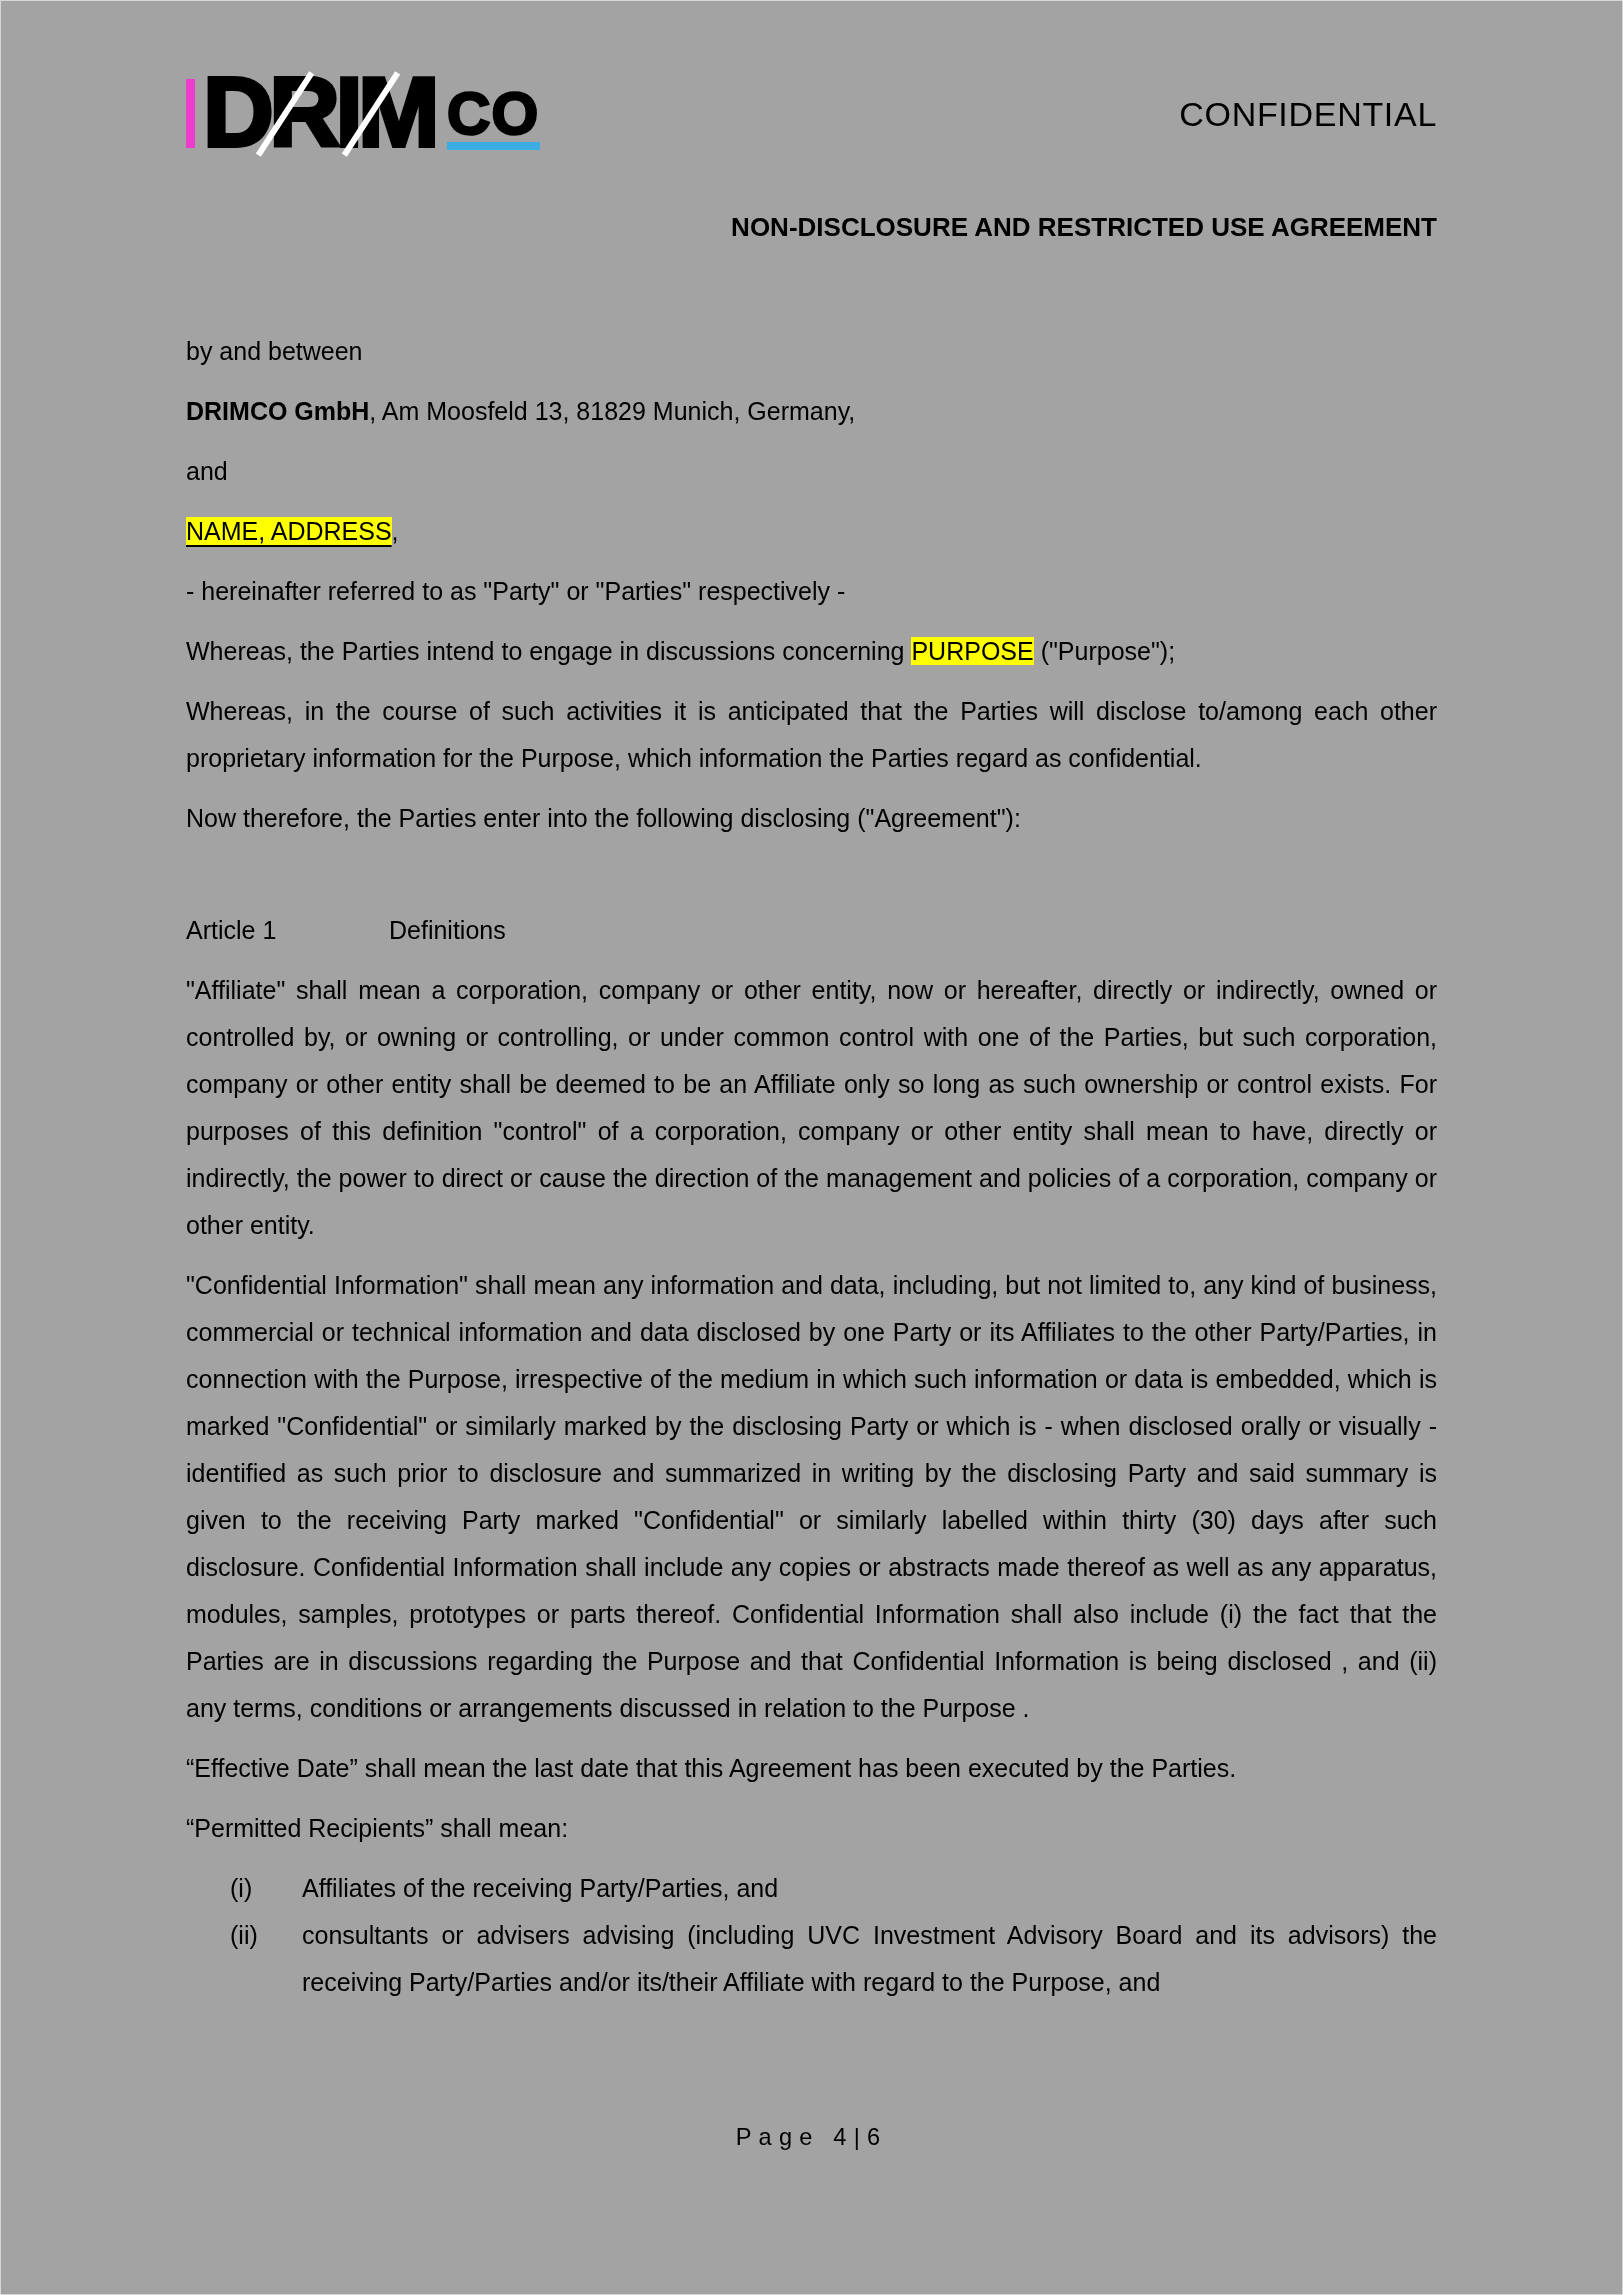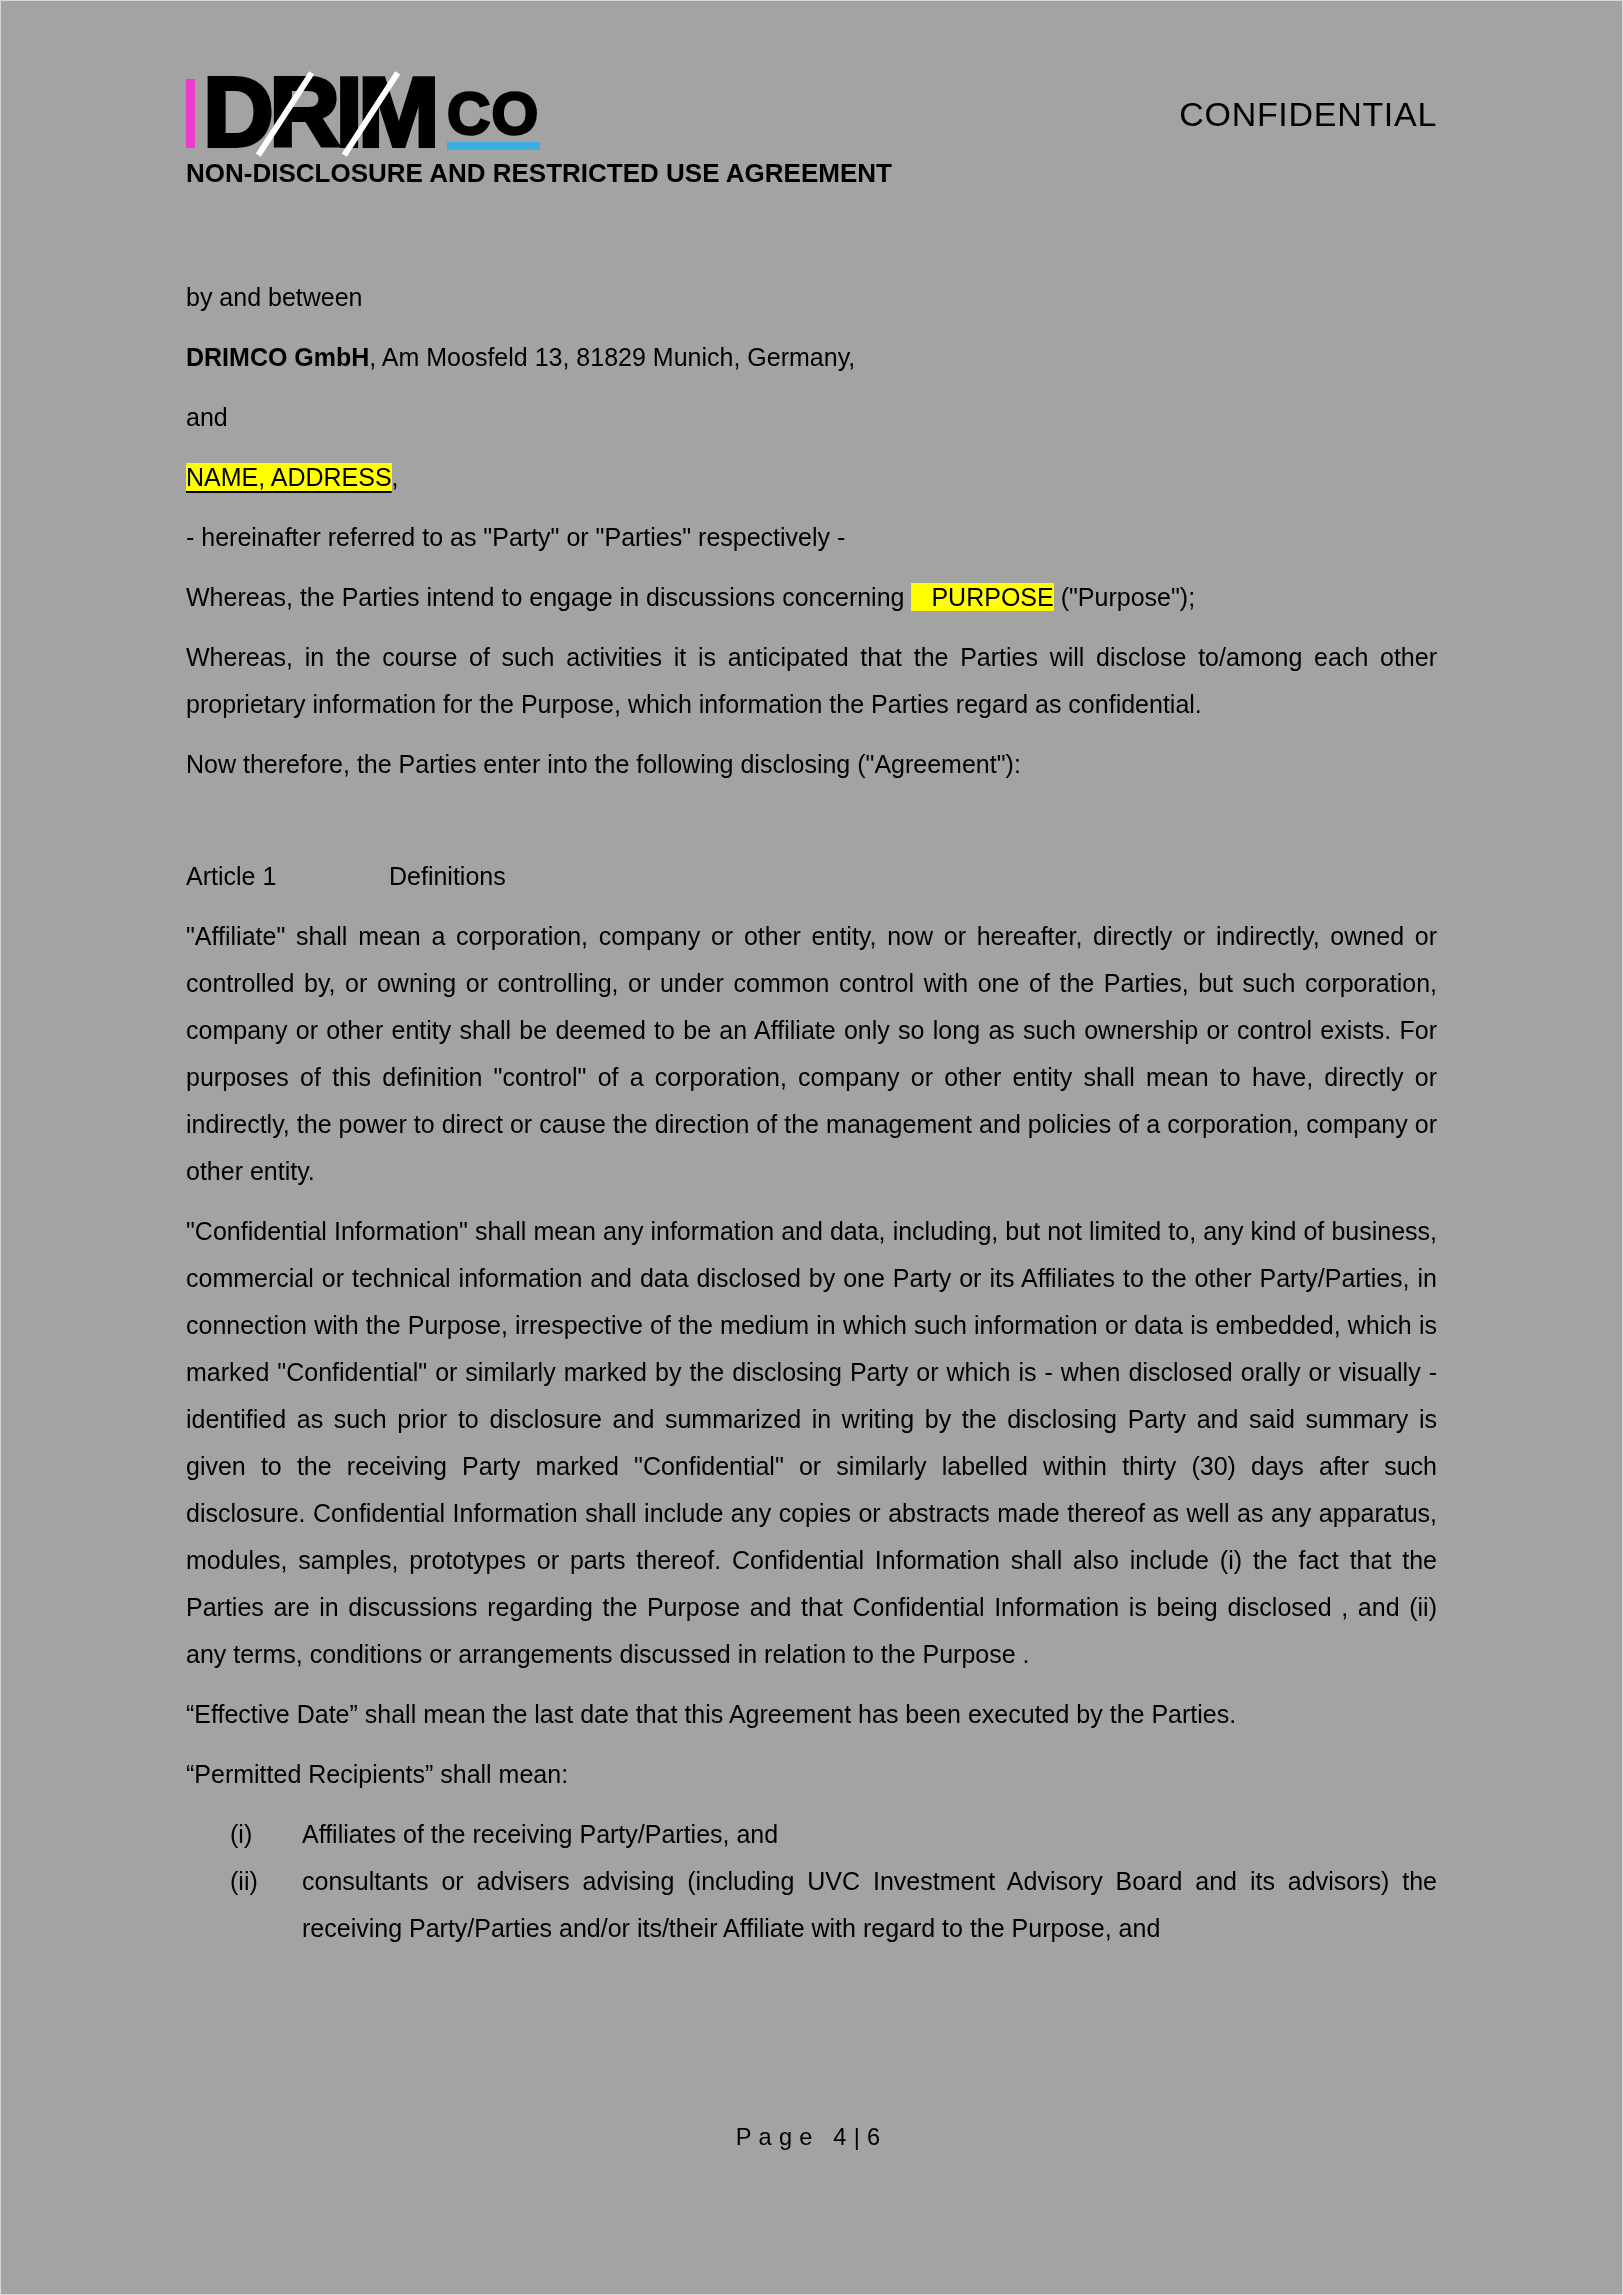--- a/index.html
+++ b/index.html
@@ -66,31 +66,33 @@
   .confidential {
     font-size: 34px;
     letter-spacing: 0.7px;
     margin-top: 21px;
   }
 
   
   .doc-title {
     font-size: 26px;
     font-weight: 700;
+    margin-top: 54px;
     margin-bottom: 77px;
     line-height: 47px;
+    text-align: right;
   }
   .para {
     font-size: 25px;
     line-height: 47px;
     text-align: justify;
     margin: 0 0 13px 0;
   }
   .bold { font-weight: 700; }
-  .hl { background: var(--hl, #FFFF00); padding-left: 20px; }
+  .hl { background: var(--hl, #FFFF00); }
   .hl-u {
     background: var(--hl, #FFFF00);
     text-decoration: underline;
     text-decoration-thickness: 2px;
     text-underline-offset: 4.6px;
   }
   .section-heading {
     font-size: 25px;
     font-weight: 400;
     line-height: 47px;

